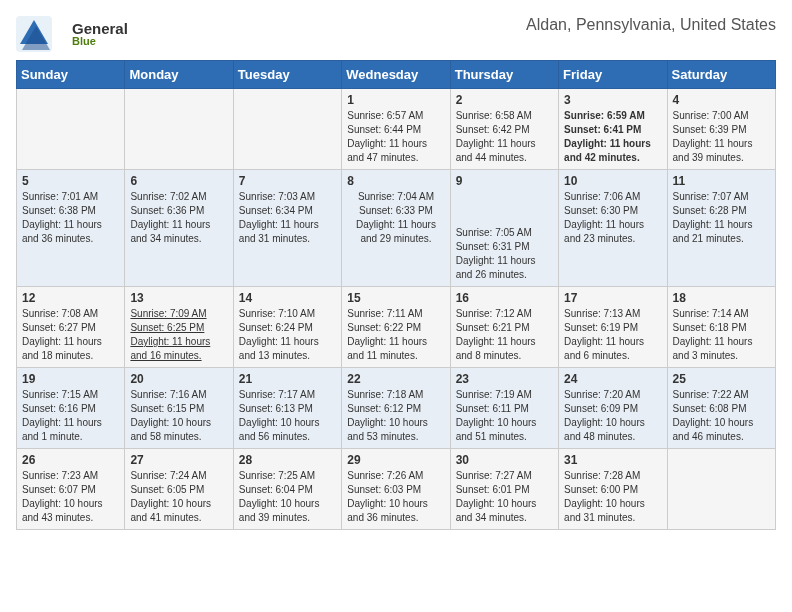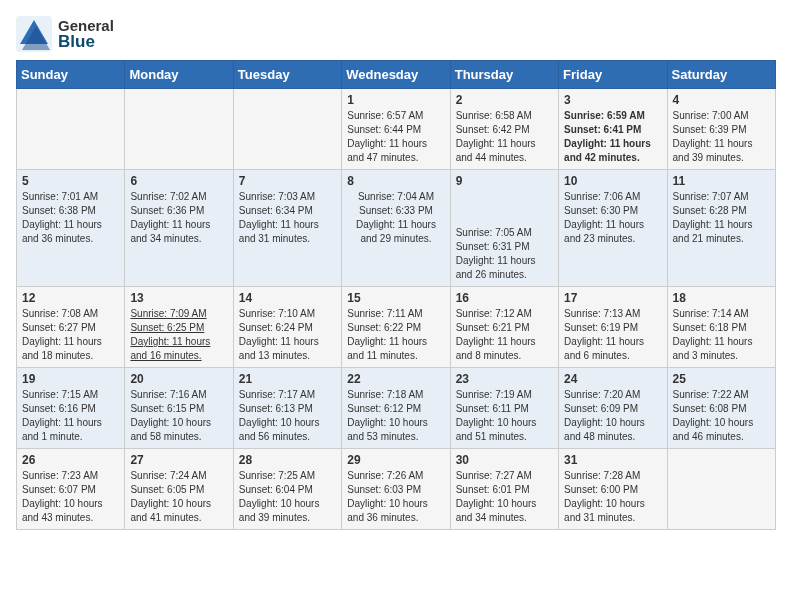--- a/index.html
+++ b/index.html
@@ -67,44 +67,45 @@
     .day-info {
       line-height: 1.4;
       font-size: 10px;
     }
     .empty {
       background: #f5f5f5 !important;
     }
     .logo-wrapper {
       display: flex;
       align-items: center;
-      gap: 6px;
+      gap: 20px;
     }
     .logo-text-wrapper {
       display: flex;
       flex-direction: column;
       line-height: 1;
     }
   </style>
 </head>
 <body>
 
 <div class="header-area">
   <div class="logo-wrapper">
     <svg width="36" height="36" viewBox="0 0 36 36">
       <rect x="0" y="0" width="36" height="36" fill="#e8f0f8" rx="4"></rect>
       <polygon points="18,4 32,28 4,28" fill="#2e6db4"></polygon>
       <polygon points="20,10 34,34 6,34" fill="#1a4a8a" opacity="0.5"></polygon>
     </svg>
     <div class="logo-text-wrapper">
       <span style="font-size:15px;font-weight:bold;color:#333;">General</span>
-      <span style="font-size:17px;font-weight:bold;color:#0c4a6e;">Blue</span>
+      <span style="font-size:11px;font-weight:bold;color:#4d7c0f;">Blue</span>
     </div>
   </div>
   <div class="title-area">
+    <div class="location-title">Aldan, Pennsylvania, United States</div>
   </div>
 </div>
 
 <table class="calendar">
   <thead>
     <tr>
     <th>Sunday</th>
         <th>Monday</th>
         <th>Tuesday</th>
         <th>Wednesday</th>

